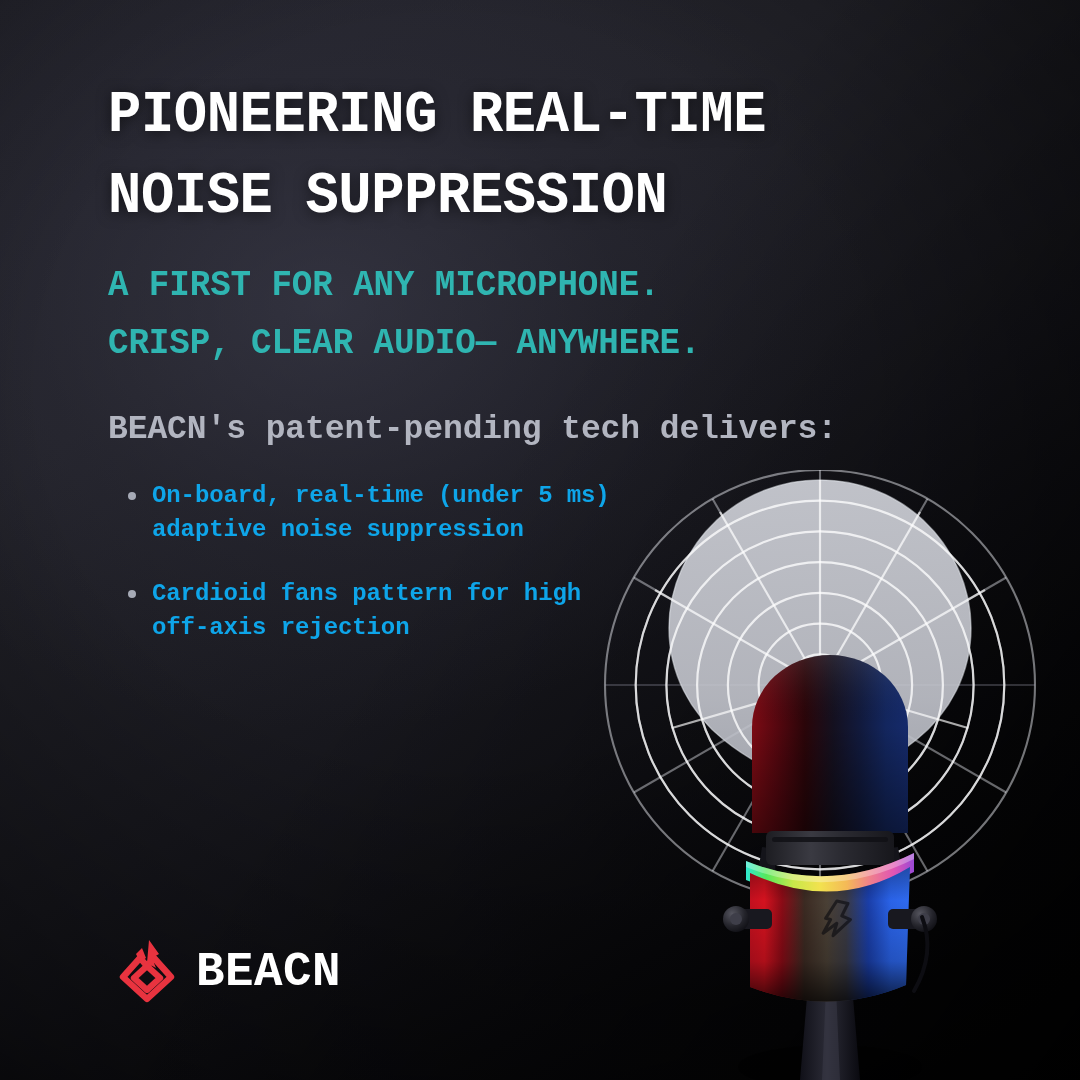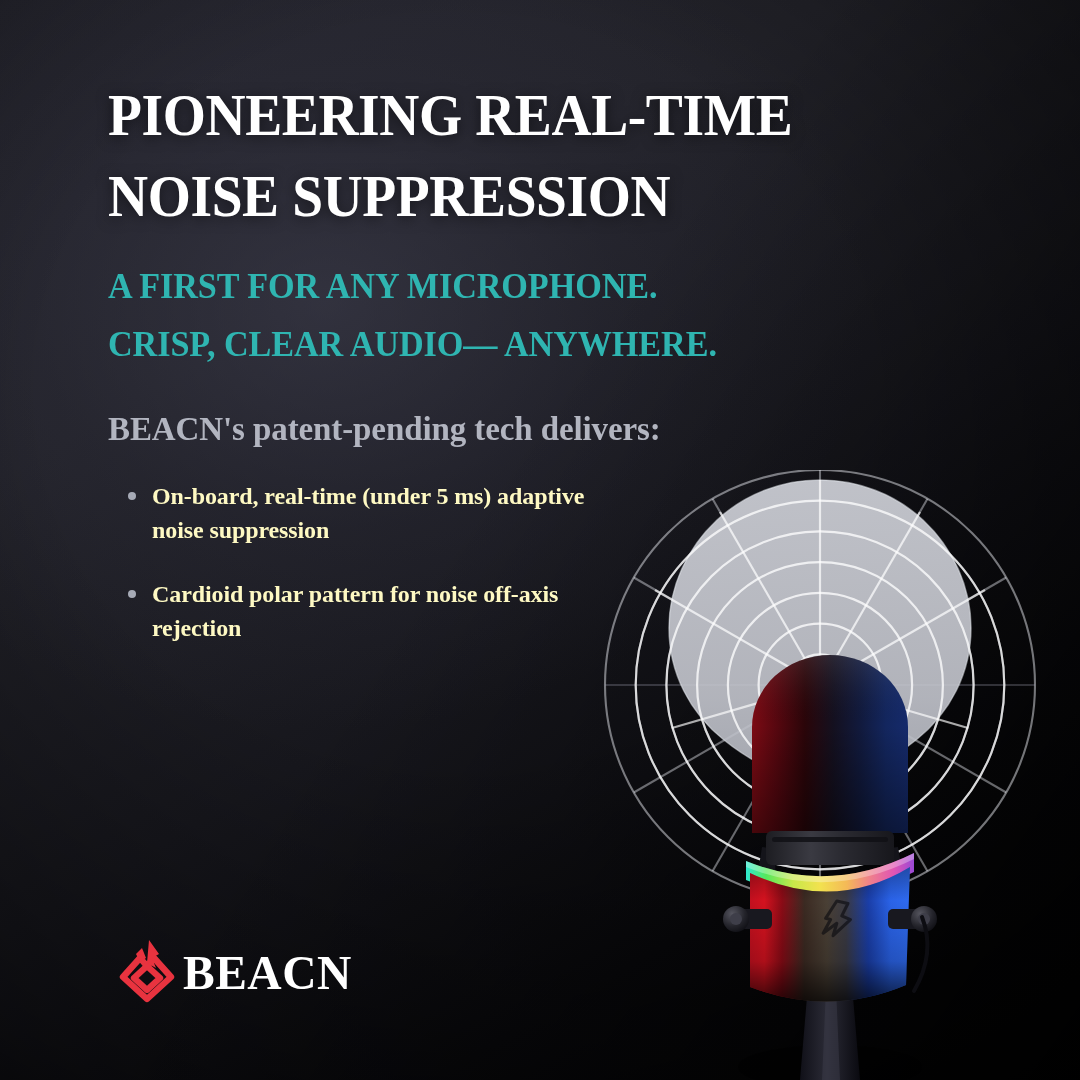--- a/index.html
+++ b/index.html
@@ -6,21 +6,21 @@
   html, body {
     margin: 0;
     padding: 0;
     background: #000;
   }
   #stage {
     position: relative;
     width: 1080px;
     height: 1080px;
     overflow: hidden;
-    font-family: Liberation Serif, serif;
+    font-family: Liberation Mono, monospace;
     background: #15151c;
   }
 
   
   .bg-base {
     position: absolute;
     inset: 0;
     background: linear-gradient(150deg, #26262f 0%, #222229 28%, #17171d 55%, #0c0c10 78%, #040406 100%);
   }
   .bg-glow {
@@ -99,21 +99,21 @@
   }
 
   ul.bullets {
     list-style: none;
     margin: 31px 0 0 0;
     padding: 0;
     width: 520px;
   }
   ul.bullets li {
     position: relative;
-    color: #fef9c3;
+    color: #0ea5e9;
     font-size: 24px;
     font-weight: 700;
     line-height: 1.42;
     letter-spacing: -0.1px;
     padding-left: 44px;
     margin-bottom: 30px;
   }
   ul.bullets li .dot {
     position: absolute;
     left: 20px;
@@ -124,21 +124,21 @@
     background: #a6aab6;
   }
 
   
   #logo-row {
     position: absolute;
     left: 116px;
     top: 936px;
     display: flex;
     align-items: center;
-    gap: 5px;
+    gap: 18px;
     z-index: 6;
   }
   #logo-mark { width: 62px; height: 72px; display: block; }
   #logo-word {
     color: #ffffff;
     font-size: 49px;
     font-weight: 700;
     letter-spacing: 0.5px;
     transform: scaleX(0.97);
     transform-origin: left center;
@@ -336,21 +336,21 @@
 
     <p class="lede">BEACN's patent-pending tech delivers:</p>
 
     <ul class="bullets">
       <li>
         <span class="dot"></span>
         <span>On-board, real-time (under 5 ms) adaptive noise suppression</span>
       </li>
       <li>
         <span class="dot"></span>
-        <span>Cardioid polar pattern for noise off-axis rejection</span>
+        <span>Cardioid fans pattern for high off-axis rejection</span>
       </li>
     </ul>
   </div>
 
   <div id="logo-row">
     <svg id="logo-mark" viewBox="0 0 62 72">
       <g fill="none" stroke="#e8333f" stroke-width="6.4" stroke-linejoin="round" stroke-linecap="round">
         <path d="M31 63 L7 41 L24 22 L31 30 L38 22 L55 41 Z"></path>
         <path d="M31 54 L18 42 L31 30 L44 42 Z"></path>
       </g>

